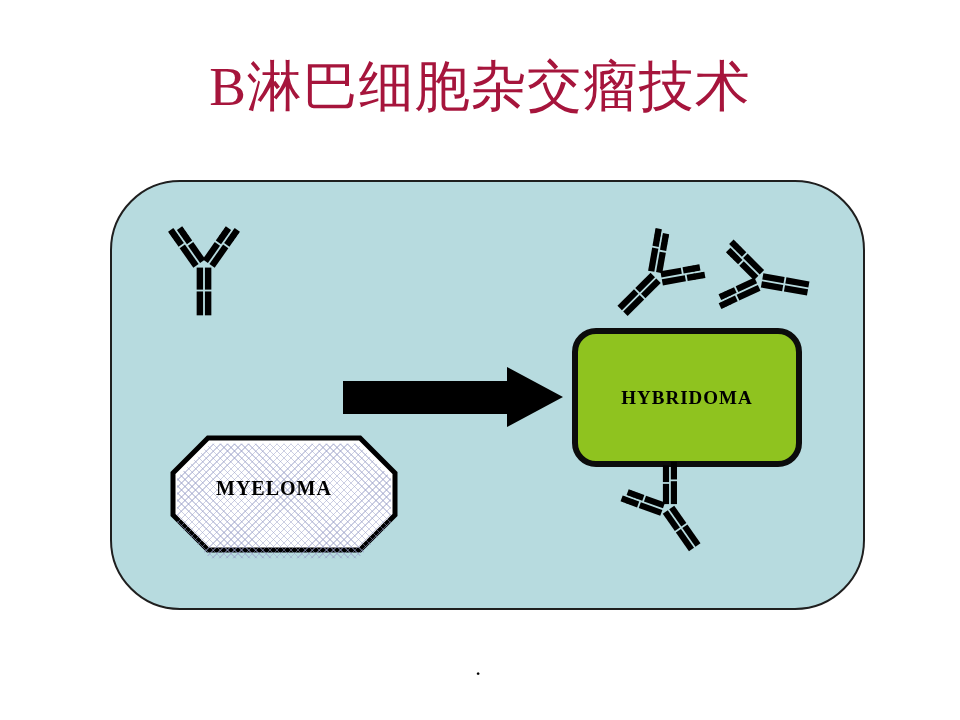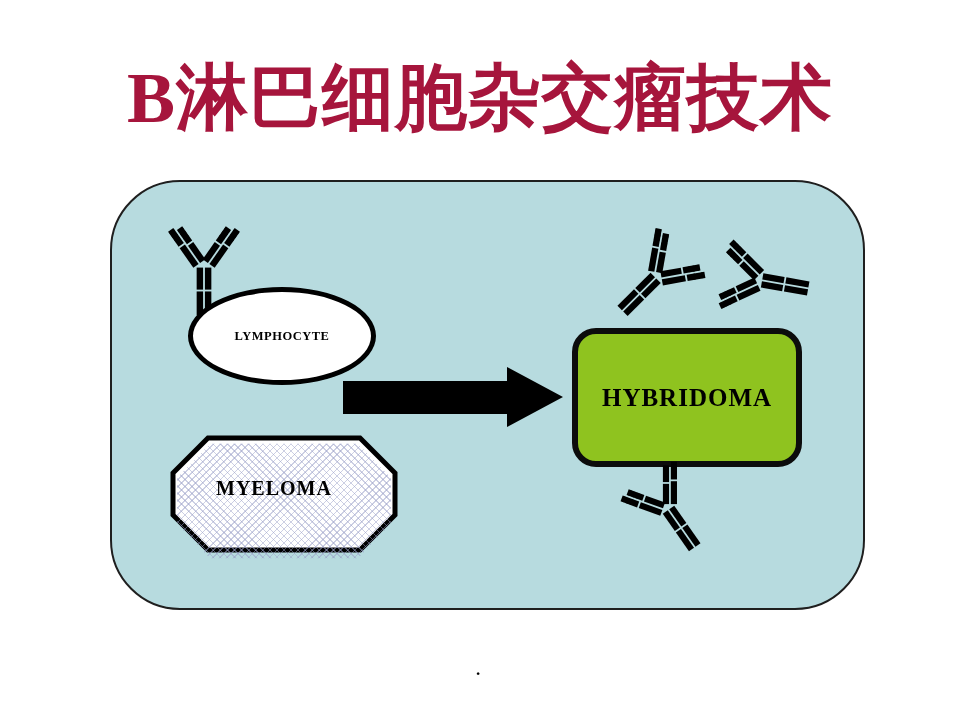--- a/index.html
+++ b/index.html
@@ -4,21 +4,21 @@
 <style>
   html,body { margin:0; padding:0; background:#888; }
   .slide {
     position:relative; width:960px; height:720px; margin:0 auto;
     background:#ffffff; overflow:hidden;
     font-family:"Liberation Sans", sans-serif;
   }
   .title {
     position:absolute; left:0; top:50px; width:960px;
     text-align:center; font-family:"Liberation Serif","DejaVu Serif",serif;
-    font-weight:bold; font-size:72px; letter-spacing:1px;
+    font-weight:normal; font-size:55px; letter-spacing:1px;
     color:var(--title-red,#A6153C); white-space:nowrap;
   }
   .panel {
     position:absolute; left:110px; top:180px; width:755px; height:430px;
     background:var(--panel-bg,#B7DBDF);
     border:2px solid #1f1f1f; border-radius:70px; box-sizing:border-box; z-index:0;
   }
   .ab { position:absolute; overflow:visible; }
   .ab1 { left:158px; top:218px; width:92px; height:101px; z-index:1; }
   .ab2 { left:610px; top:229px; width:90px; height:99px; transform:rotate(45deg); z-index:3; }
@@ -52,21 +52,21 @@
   }
   .arrow { position:absolute; left:343px; top:367px; width:220px; height:60px; z-index:2; }
   .hybridoma {
     position:absolute; left:572px; top:328px; width:230px; height:139px;
     background:var(--hybridoma-green,#8FC31F);
     border:6px solid #0c0c0c; border-radius:24px; box-sizing:border-box; z-index:2;
     display:flex; align-items:center; justify-content:center;
   }
   .hybridoma .label {
     font-family:"Liberation Serif","DejaVu Serif",serif; font-weight:bold;
-    font-size:25px; letter-spacing:1px; color:#000;
+    font-size:19px; letter-spacing:1px; color:#000;
   }
   .footer-dot {
     position:absolute; left:460px; top:660px; width:36px; text-align:center;
     font-family:"Liberation Serif","DejaVu Serif",serif; font-weight:bold;
     font-size:17px; color:#000;
   }
 </style>
 </head>
 <body>
 
@@ -120,23 +120,20 @@
   <svg class="ab ab2" viewBox="0 0 100 110">
       <use href="#antibody"></use>
     </svg>
   <svg class="ab ab3" viewBox="0 0 100 110">
       <use href="#antibody"></use>
     </svg>
   <svg class="ab ab4" viewBox="0 0 100 110">
       <use href="#antibody"></use>
     </svg>
 
-  <div class="lymphocyte">
-    <span class="label">LYMPHOCYTE</span>
-  </div>
 
   <div class="myeloma">
     <svg width="228" height="118" viewBox="0 0 228 118">
       <polygon points="38,3 190,3 225,38 225,80 190,115 38,115 3,80 3,38" fill="#ffffff" stroke="#000000" stroke-width="5"></polygon>
     </svg>
     <div class="myeloma-pattern"></div>
     <div class="label">MYELOMA</div>
   </div>
 
   <svg class="arrow" viewBox="0 0 220 60">

